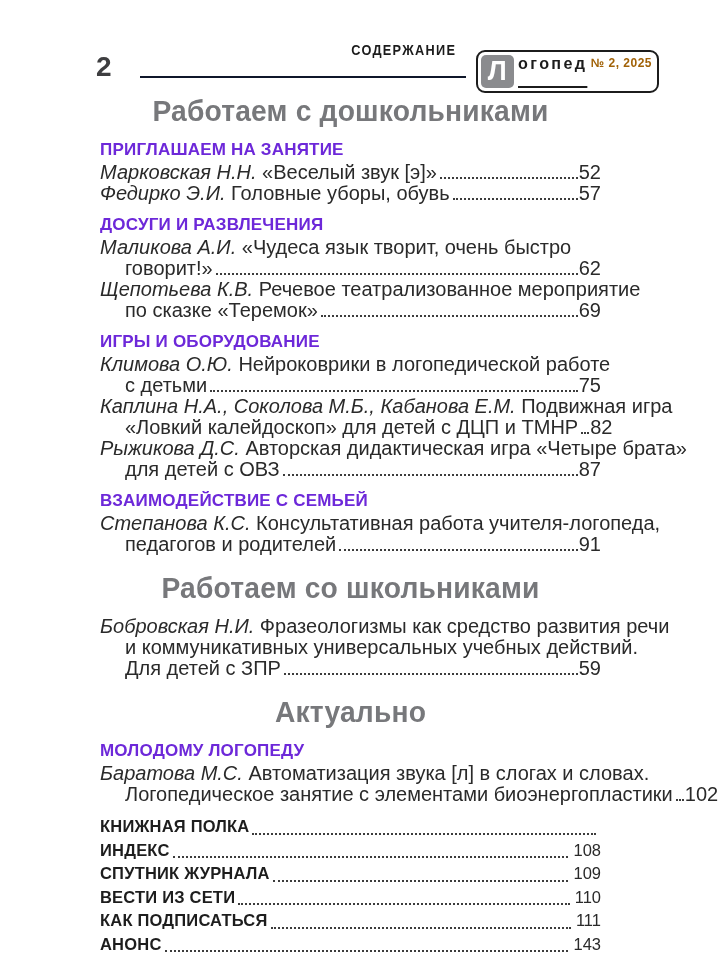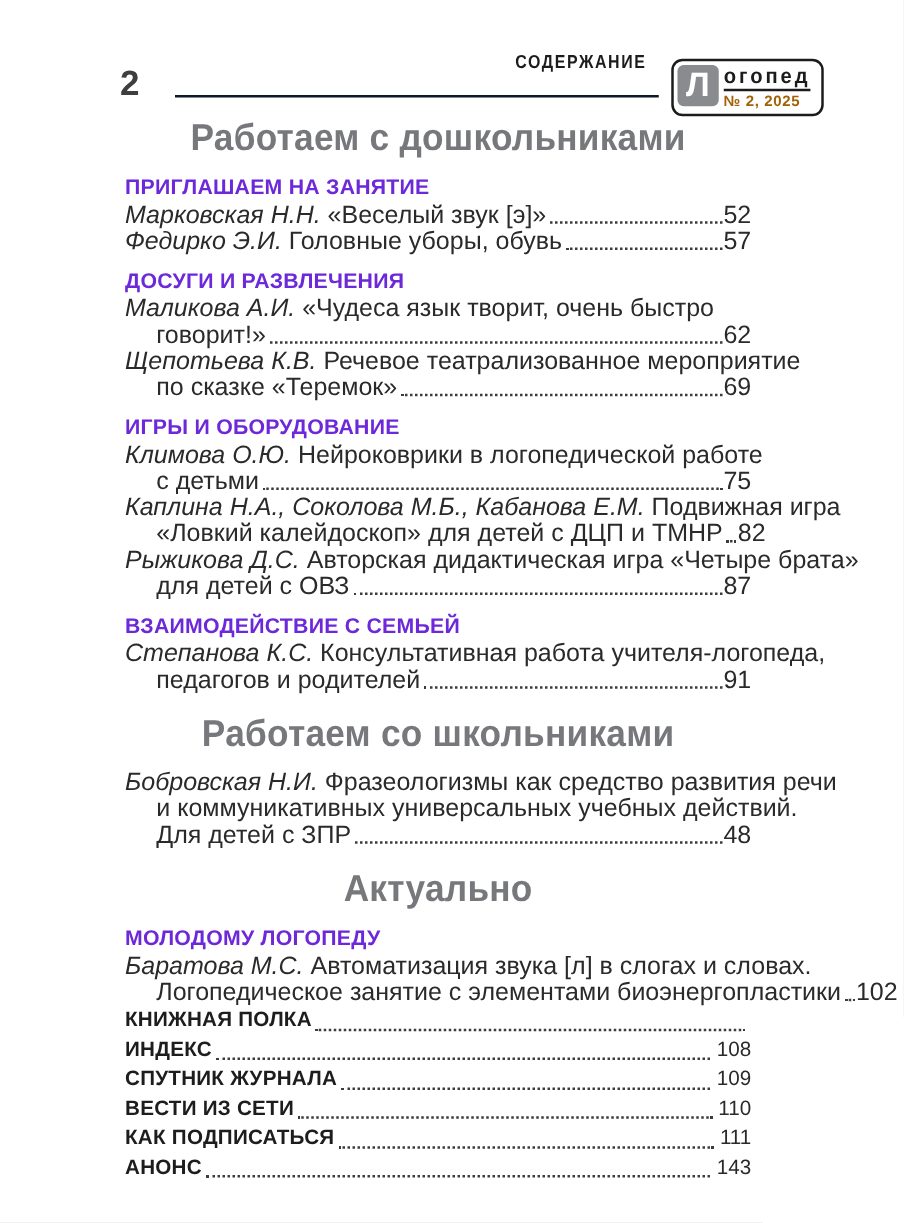--- a/index.html
+++ b/index.html
@@ -12,40 +12,40 @@
   .header { display:flex; align-items:flex-end; padding:0 64px 0 96px; height:42px; }
   .page-num { font-size:28px; font-weight:bold; color:#3e3e40; line-height:1; margin:0 28px -3px 0; }
   .header-center { flex:1; border-bottom:2px solid #0f172a; text-align:right; padding-bottom:17px; }
   .header-title { display:inline-block; font-size:15px; font-weight:bold; letter-spacing:1.5px;
                   transform:scaleX(.85); color:#1c1c1c; }
   .logo { display:flex; border:2px solid #1c1c1c; border-radius:9px; padding:3px;
           margin:0 0 -15px 10px; background:#fff; }
   .logo-box { width:33px; height:33px; background:#8a8b8e; color:#fff; font-weight:bold;
               font-size:27px; display:flex; align-items:center; justify-content:center;
               border-radius:5px; }
-  .logo-right { display:flex; flex-direction:column; justify-content:center; margin-left:4px; padding-right:2px; }
+  .logo-right { display:flex; justify-content:center; margin-left:4px; padding-right:2px; }
   .logo-word { font-size:17px; font-weight:bold; letter-spacing:2.5px; color:#1c1c1c;
                border-bottom:2px solid #1c1c1c; line-height:1.05; padding-bottom:1px;
                transform:scaleX(.95); transform-origin:left center; }
   .logo-issue { font-size:12px; font-weight:bold; letter-spacing:.5px; color:#a16207; margin-top:1px; }
   
   .content { padding:0 122px 0 100px; }
   .section-title { text-align:center; color:#77787b; font-size:30px; font-weight:bold;
                    margin:16px 0 12px; transform:scaleX(.94); line-height:1.1;
                    letter-spacing:.2px; }
   .group-heading { font-size:17px; font-weight:bold; color:#6d28d9; margin:10px 0 2px;
                    letter-spacing:.2px; line-height:21px; }
   .toc-line { display:flex; align-items:flex-end; font-size:20px; line-height:21px; }
   .toc-text { white-space:nowrap; }
   .cont { padding-left:25px; }
   .author { font-style:italic; }
   .leader { flex:1 1 auto; min-width:8px; border-bottom:2px dotted #3c3c3c; margin:0 1px 4px 3px; }
   .pagenum { white-space:nowrap; }
   
-  .rubrics { padding:0 122px 0 100px; }
+  .rubrics { padding:0 122px 0 100px; margin-top:10px; }
   .rubric-line { display:flex; align-items:flex-end; font-size:16.5px; line-height:23.5px; }
   .rubric-label { font-weight:bold; color:#1d1d1d; white-space:nowrap; letter-spacing:.2px; }
   .rubric-line .leader { margin-right:5px; }
 </style>
 </head>
 <body>
 
 <div class="page">
 
   <header class="header">
@@ -146,21 +146,21 @@
       <div class="entry">
         <div class="toc-line">
           <span class="toc-text"><em class="author">Бобровская Н.И.</em> Фразеологизмы как средство развития речи</span>
         </div>
         <div class="toc-line cont">
           <span class="toc-text">и коммуникативных универсальных учебных действий.</span>
         </div>
         <div class="toc-line cont">
           <span class="toc-text">Для детей с ЗПР</span>
           <span class="leader"></span>
-          <span class="pagenum">48</span>
+          <span class="pagenum">59</span>
         </div>
       </div>
       <h2 class="section-title">Актуально</h2>
       <h3 class="group-heading">МОЛОДОМУ ЛОГОПЕДУ</h3>
       <div class="entry">
         <div class="toc-line">
           <span class="toc-text"><em class="author">Баратова М.С.</em> Автоматизация звука [л] в слогах и словах.</span>
         </div>
         <div class="toc-line cont">
           <span class="toc-text">Логопедическое занятие с элементами биоэнергопластики</span>

